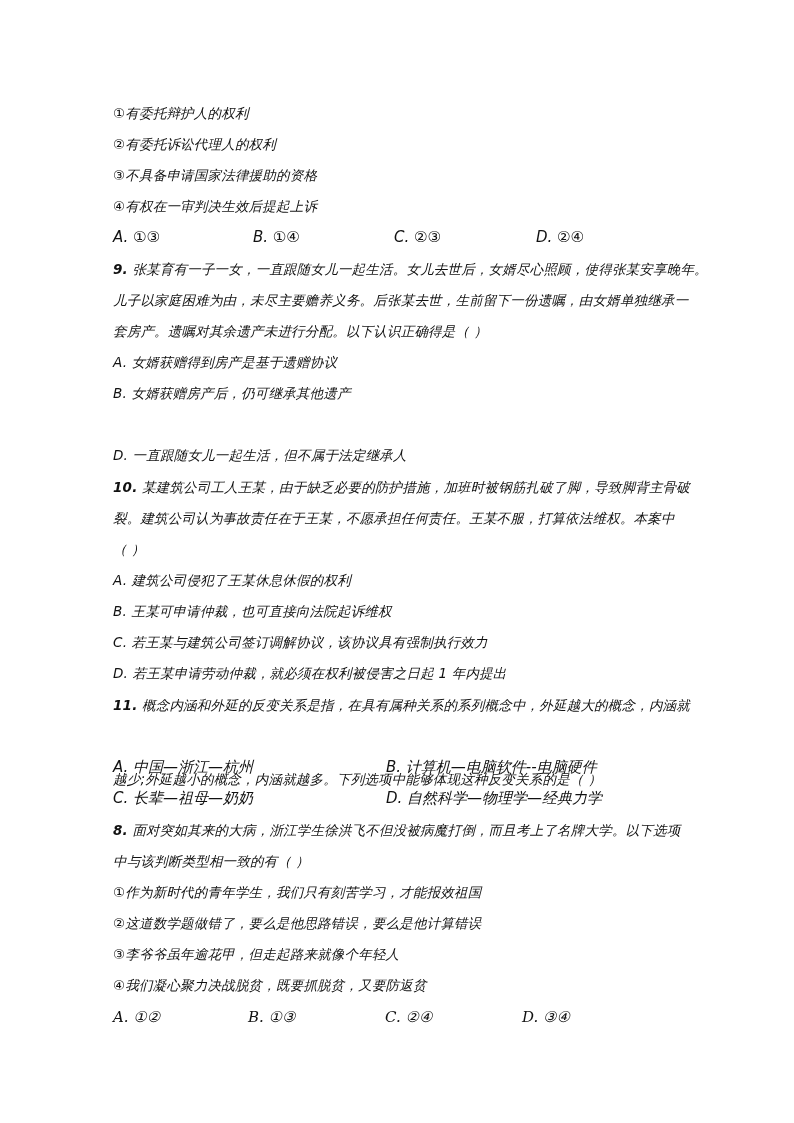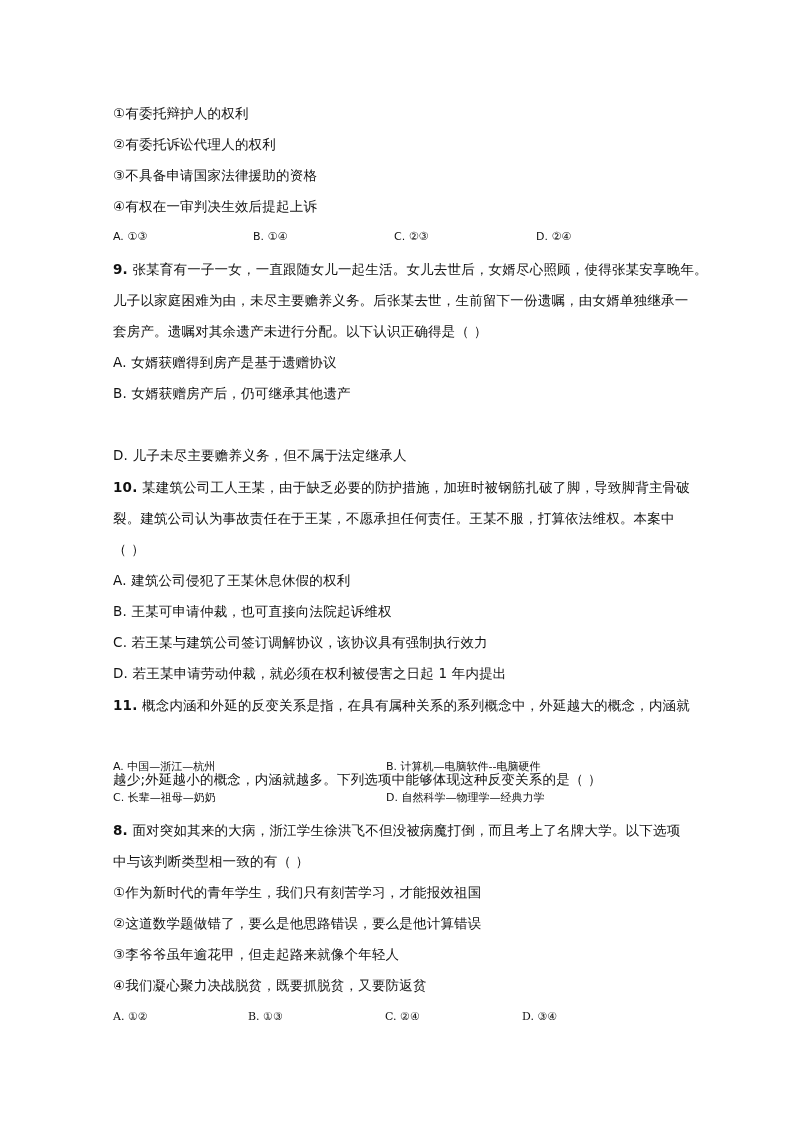--- a/index.html
+++ b/index.html
@@ -1,20 +1,20 @@
 <!DOCTYPE html>
 <html><head>
 <meta charset="utf-8">
 <style>
   html, body { margin: 0; padding: 0; background: #ffffff; }
   body { width: 794px; height: 1123px; position: relative; overflow: hidden;
          font-family: "DejaVu Sans", "Liberation Sans", sans-serif; color: #111; }
-  .page { position: absolute; left: 0; top: 0; width: 794px; height: 846px; }
+  .page { position: absolute; left: 0; top: 0; width: 794px; height: 846px; font-style: italic; }
   .line { position: absolute; left: 113px; font-size: 13.5px; line-height: 18px; white-space: nowrap; letter-spacing: 0.2px; }
-  .opt { position: absolute; font-size: 11px; line-height: 18px; white-space: nowrap; }
+  .opt { position: absolute; font-size: 15px; line-height: 18px; white-space: nowrap; }
   .qnum { font-weight: bold; }
   .serif { font-family: "DejaVu Serif", "Liberation Serif", serif; text-align: right; }
 </style>
 </head>
 <body>
 
 <div class="page">
 
   <div class="line" style="top:104px">①有委托辩护人的权利</div>
   <div class="line" style="top:135px">②有委托诉讼代理人的权利</div>
@@ -26,21 +26,21 @@
   <div class="opt" style="left:536px;top:228px">D. ②④</div>
 
   <div class="line" style="top:260px">
     <span class="qnum">9.</span>
     <span>张某育有一子一女，一直跟随女儿一起生活。女儿去世后，女婿尽心照顾，使得张某安享晚年。</span>
   </div>
   <div class="line" style="top:291px">儿子以家庭困难为由，未尽主要赡养义务。后张某去世，生前留下一份遗嘱，由女婿单独继承一</div>
   <div class="line" style="top:322px">套房产。遗嘱对其余遗产未进行分配。以下认识正确得是（     ）</div>
   <div class="line" style="top:353px">A. 女婿获赠得到房产是基于遗赠协议</div>
   <div class="line" style="top:384px">B. 女婿获赠房产后，仍可继承其他遗产</div>
-  <div class="line" style="top:446px">D. 儿子未尽主要赡养义务，但不属于法定继承人</div>
+  <div class="line" style="top:446px">D. 一直跟随女儿一起生活，但不属于法定继承人</div>
 
   <div class="line" style="top:478px">
     <span class="qnum">10.</span>
     <span>某建筑公司工人王某，由于缺乏必要的防护措施，加班时被钢筋扎破了脚，导致脚背主骨破</span>
   </div>
   <div class="line" style="top:509px">裂。建筑公司认为事故责任在于王某，不愿承担任何责任。王某不服，打算依法维权。本案中</div>
   <div class="line" style="top:540px">（     ）</div>
   <div class="line" style="top:571px">A. 建筑公司侵犯了王某休息休假的权利</div>
   <div class="line" style="top:633px">C. 若王某与建筑公司签订调解协议，该协议具有强制执行效力</div>
   <div class="line" style="top:602px">B. 王某可申请仲裁，也可直接向法院起诉维权</div>

